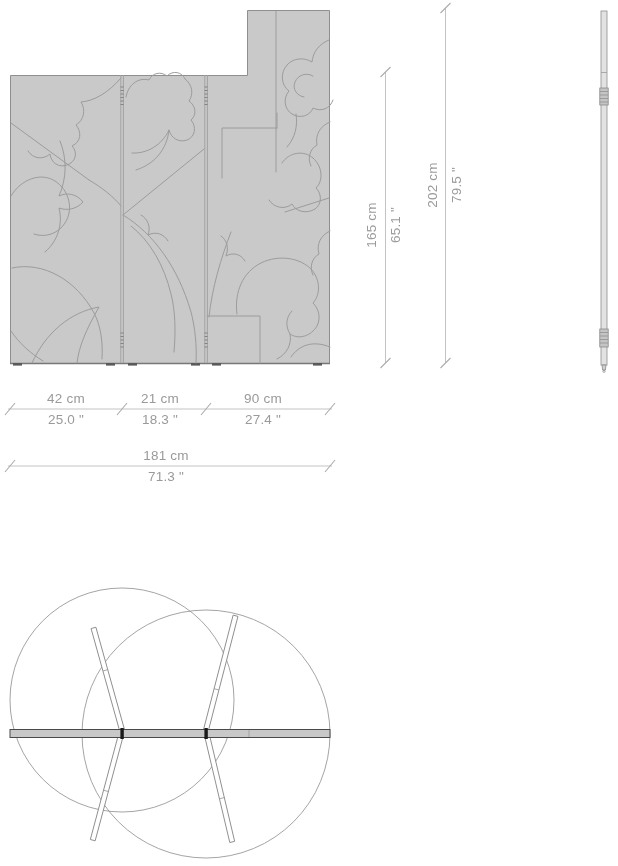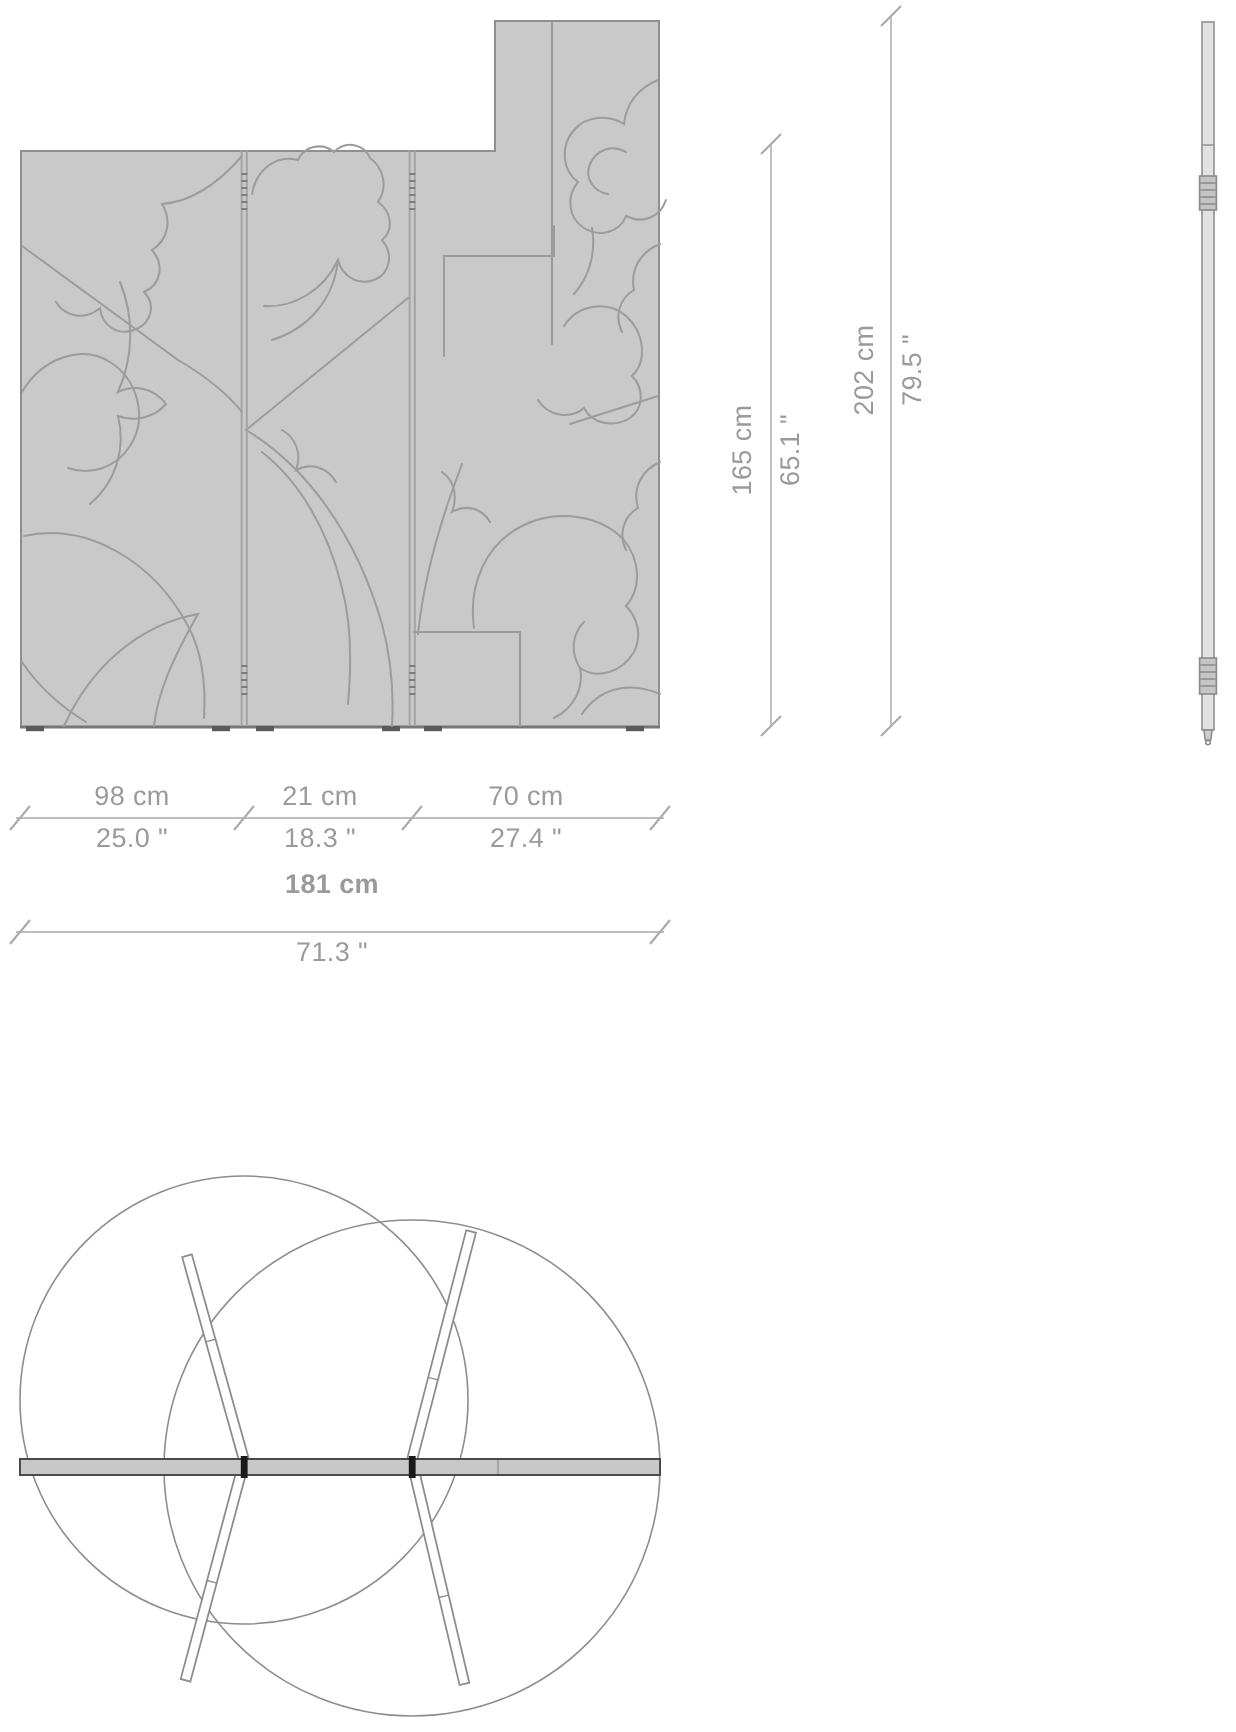--- a/index.html
+++ b/index.html
@@ -174,30 +174,30 @@
         <line x1="203.5" y1="800" x2="208.5" y2="800" stroke="#8d8d8d" stroke-width="0.7"></line>
       </g>
 
       <rect x="10" y="729.5" width="320" height="8" fill="#c8c8c8" stroke="#4a4a4a" stroke-width="1"></rect>
       <line x1="249" y1="730" x2="249" y2="737" stroke="#9a9a9a" stroke-width="0.8"></line>
       <rect x="120.4" y="728" width="3.4" height="11" fill="#1a1a1a"></rect>
       <rect x="204.4" y="728" width="3.4" height="11" fill="#1a1a1a"></rect>
     </g>
   </svg>
 
-  <div class="dim-label" style="left:66px;top:398px;">98 cm</div>
+  <div class="dim-label" style="left:66px;top:398px;">42 cm</div>
   <div class="dim-label" style="left:66px;top:419px;">25.0 "</div>
 
   <div class="dim-label" style="left:160px;top:398px;">21 cm</div>
   <div class="dim-label" style="left:160px;top:419px;">18.3 "</div>
 
-  <div class="dim-label" style="left:263px;top:398px;">70 cm</div>
+  <div class="dim-label" style="left:263px;top:398px;">90 cm</div>
   <div class="dim-label" style="left:263px;top:419px;">27.4 "</div>
 
-  <div class="dim-label" style="left:166px;top:442px;font-weight:bold;">181 cm</div>
+  <div class="dim-label" style="left:166px;top:455px;">181 cm</div>
   <div class="dim-label" style="left:166px;top:476px;">71.3 "</div>
 
   <div class="dim-label vertical" style="left:371px;top:225px;">165 cm</div>
   <div class="dim-label vertical" style="left:395px;top:225px;">65.1 "</div>
 
   <div class="dim-label vertical" style="left:432px;top:185px;">202 cm</div>
   <div class="dim-label vertical" style="left:456px;top:185px;">79.5 "</div>
 
 </div>
 

